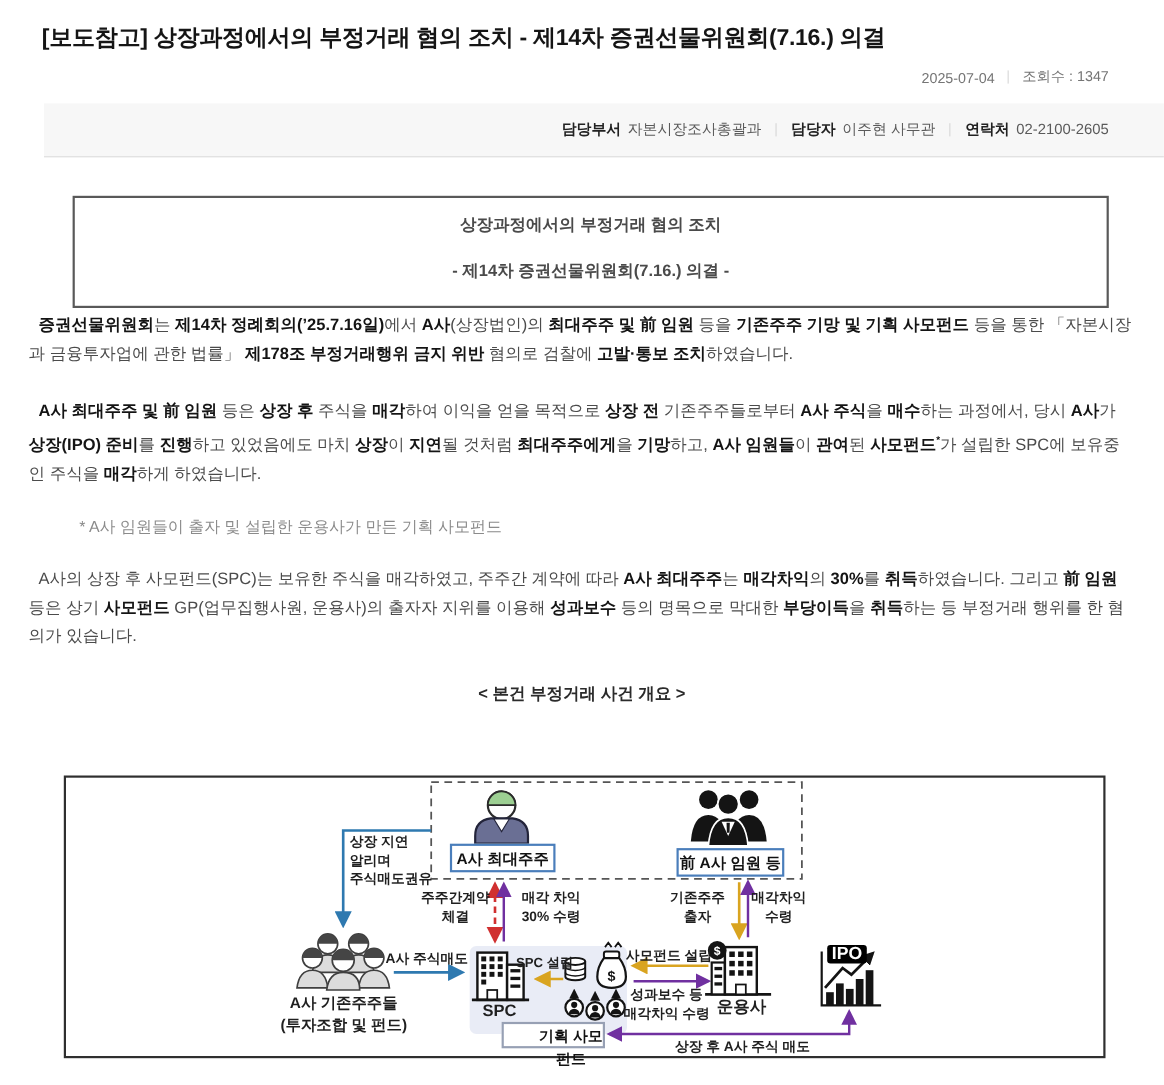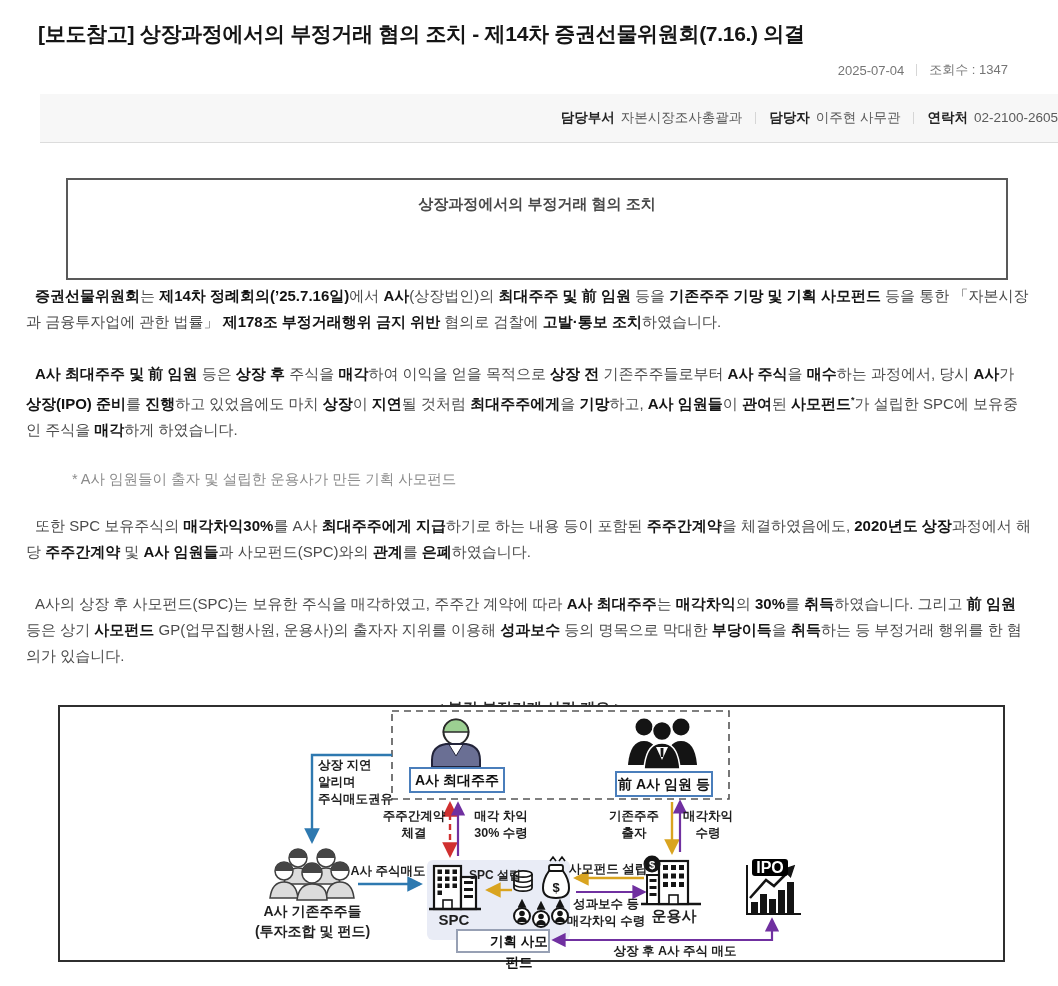--- a/index.html
+++ b/index.html
@@ -13,21 +13,21 @@
   }
   .meta{
     position:absolute;right:50px;top:62px;height:16px;
     display:flex;align-items:center;gap:12px;font-size:13px;color:#757575;
   }
   .vsep{width:1px;height:12px;background:#d6d6d6;}
   .contact-bar{
     position:absolute;left:40px;right:0;top:94px;height:49px;background:#f7f7f7;
     border-bottom:1px solid #dcdcdc;box-sizing:border-box;
     display:flex;justify-content:flex-end;align-items:center;gap:13px;
-    font-size:13.5px;color:#5a5a5a;
+    padding-right:50px;font-size:13.5px;color:#5a5a5a;
   }
   .contact-bar .lbl{font-weight:700;color:#222;margin-right:6px;}
   .notice-box{
     position:absolute;left:66px;right:50px;top:178px;height:102px;
     border:2px solid #595959;box-sizing:border-box;text-align:center;
     font-weight:700;font-size:15px;color:#4a4a4a;
   }
   .notice-box .l1{margin-top:15px;}
   .notice-box .l2{margin-top:23px;}
   .bodytext{
@@ -77,27 +77,27 @@
 <div class="contact-bar">
   <span><span class="lbl">담당부서</span><span>자본시장조사총괄과</span></span>
   <span class="vsep"></span>
   <span><span class="lbl">담당자</span><span>이주현 사무관</span></span>
   <span class="vsep"></span>
   <span><span class="lbl">연락처</span><span>02-2100-2605</span></span>
 </div>
 
 <div class="notice-box">
   <div class="l1">상장과정에서의 부정거래 혐의 조치</div>
+  <div class="l2">- 제14차 증권선물위원회(7.16.) 의결 -</div>
 </div>
 
 <div class="bodytext">
   <p><b>증권선물위원회</b>는 <b>제14차 정례회의(’25.7.16일)</b>에서 <b>A사</b>(상장법인)의 <b>최대주주 및 前 임원</b> 등을 <b>기존주주 기망 및 기획 사모펀드</b> 등을 통한 「자본시장과 금융투자업에 관한 법률」 <b>제178조 부정거래행위 금지 위반</b> 혐의로 검찰에 <b>고발·통보 조치</b>하였습니다.</p>
   <p><b>A사 최대주주 및 前 임원</b> 등은 <b>상장 후</b> 주식을 <b>매각</b>하여 이익을 얻을 목적으로 <b>상장 전</b> 기존주주들로부터 <b>A사 주식</b>을 <b>매수</b>하는 과정에서, 당시 <b>A사</b>가 <b>상장(IPO) 준비</b>를 <b>진행</b>하고 있었음에도 마치 <b>상장</b>이 <b>지연</b>될 것처럼 <b>최대주주에게</b>을 <b>기망</b>하고, <b>A사 임원들</b>이 <b>관여</b>된 <b>사모펀드</b><sup><b>*</b></sup>가 설립한 SPC에 보유중인 주식을 <b>매각</b>하게 하였습니다.</p>
   <div class="footnote">* A사 임원들이 출자 및 설립한 운용사가 만든 기획 사모펀드</div>
-  <p>또한 SPC 보유주식의 <b>매각차익30%</b>를 A사 <b>최대주주에게 지급</b>하기로 하는 내용 등이 포함된 <b>주주간계약</b>을 체결하였음에도, <b>2020년도 상장</b>과정에서 해당 <b>주주간계약</b> 및 <b>A사 임원들</b>과 사모펀드(SPC)와의 <b>관계</b>를 <b>은폐</b>하였습니다.</p>
   <p>A사의 상장 후 사모펀드(SPC)는 보유한 주식을 매각하였고, 주주간 계약에 따라 <b>A사 최대주주</b>는 <b>매각차익</b>의 <b>30%</b>를 <b>취득</b>하였습니다. 그리고 <b>前 임원</b> 등은 상기 <b>사모펀드</b> GP(업무집행사원, 운용사)의 출자자 지위를 이용해 <b>성과보수</b> 등의 명목으로 막대한 <b>부당이득</b>을 <b>취득</b>하는 등 부정거래 행위를 한 혐의가 있습니다.</p>
   <div class="caption">&lt; 본건 부정거래 사건 개요 &gt;</div>
 </div>
 
 <div class="diagram">
   <svg width="943" height="253" viewBox="0 0 943 253">
     <defs>
       <marker id="mB" viewBox="0 0 8 8" refX="6.5" refY="4" markerWidth="6.5" markerHeight="6.5" orient="auto-start-reverse">
           <path d="M0,0 L8,4 L0,8 Z" fill="#2e79b0"></path>
         </marker>

